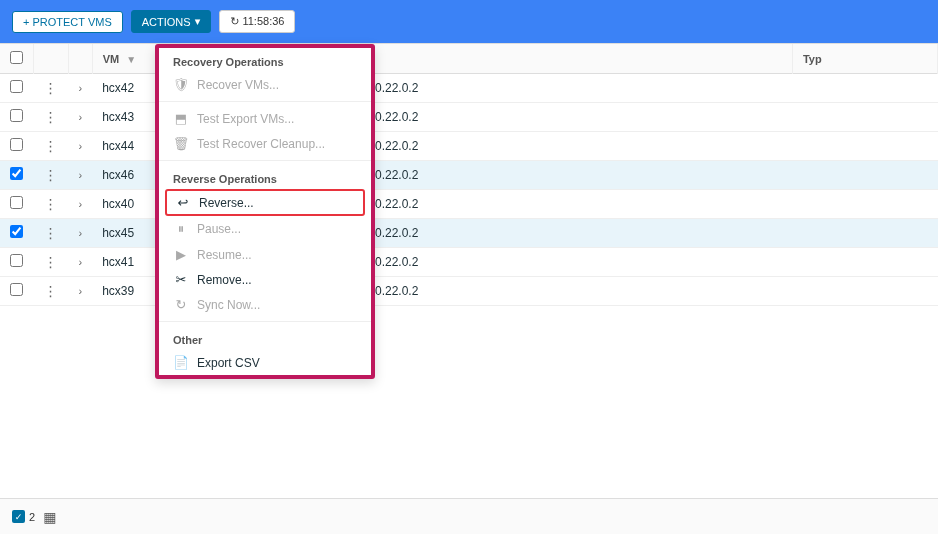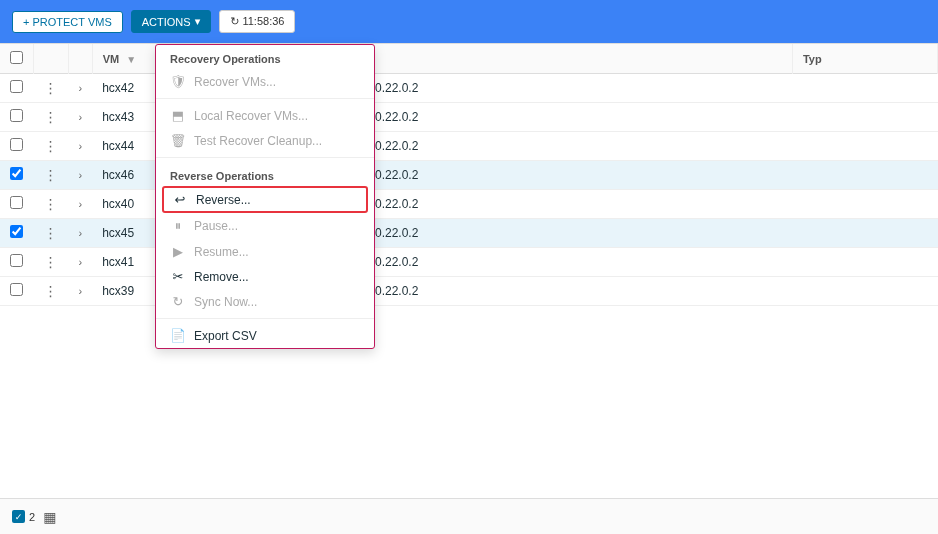--- a/index.html
+++ b/index.html
@@ -126,21 +126,21 @@
       vertical-align: middle;
     }
 
     
     .dropdown-wrapper {
       position: absolute;
       top: 44px;
       left: 155px;
       z-index: 1000;
       background: #fff;
-      border: 1px solid #be185d;
+      border: 4px solid #be185d;
       box-shadow: 0 4px 12px rgba(0,0,0,0.15);
       min-width: 220px;
       border-radius: 3px;
     }
 
     .menu-section-label {
       padding: 8px 14px 4px 14px;
       font-size: 11px;
       font-weight: 600;
       color: #555;
@@ -224,21 +224,21 @@
     </div>
     <div class="menu-item disabled">
       <span class="menu-icon">🛡</span>
       <span>Recover VMs...</span>
     </div>
 
     <div class="menu-divider"></div>
 
     <div class="menu-item disabled">
       <span class="menu-icon">⬒</span>
-      <span>Local Recover VMs...</span>
+      <span>Test Export VMs...</span>
     </div>
     <div class="menu-item disabled">
       <span class="menu-icon">🗑</span>
       <span>Test Recover Cleanup...</span>
     </div>
 
     <div class="menu-divider"></div>
 
     <div class="menu-section-label">
       <span>Reverse Operations</span>
@@ -259,20 +259,23 @@
       <span class="menu-icon">✂</span>
       <span>Remove...</span>
     </div>
     <div class="menu-item disabled">
       <span class="menu-icon">↻</span>
       <span>Sync Now...</span>
     </div>
 
     <div class="menu-divider"></div>
 
+    <div class="menu-section-label">
+      <span>Other</span>
+    </div>
     <div class="menu-item">
       <span class="menu-icon">📄</span>
       <span>Export CSV</span>
     </div>
   </div>
 
   <div class="table-container">
     <table>
       <thead>
         <tr>

